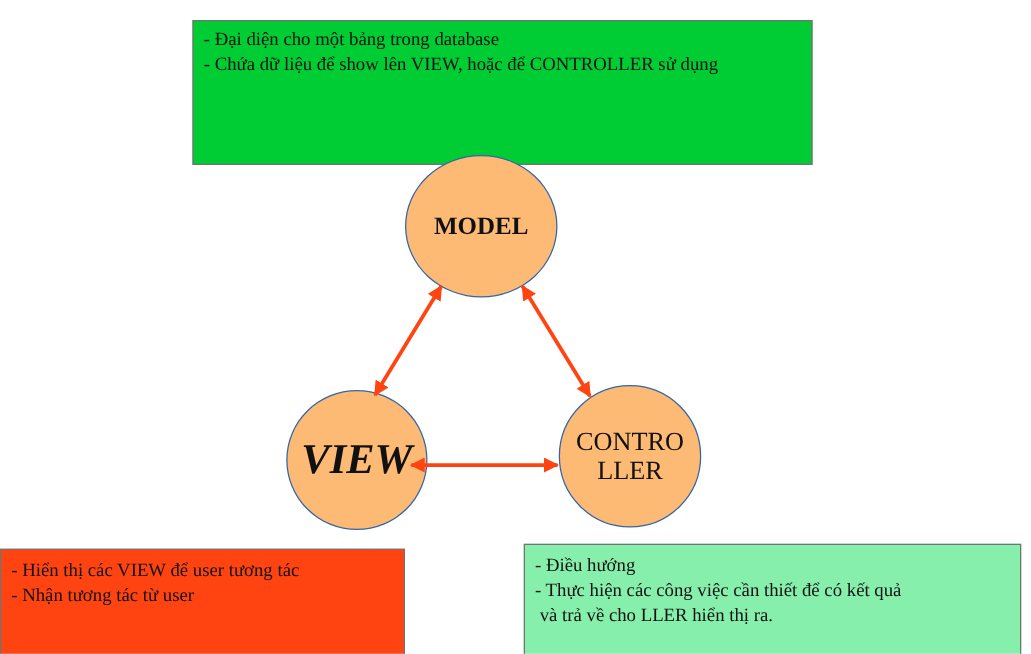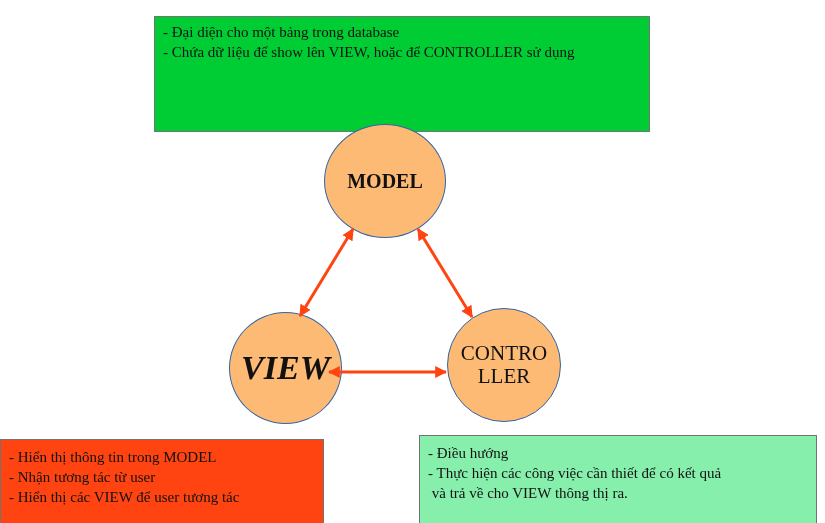--- a/index.html
+++ b/index.html
@@ -60,22 +60,21 @@
     <marker id="ah" viewBox="0 0 10 10" refX="9" refY="5" markerWidth="4" markerHeight="4" orient="auto-start-reverse">
       <path d="M0,0 L10,5 L0,10 z" fill="#ff4411"></path>
     </marker>
   </defs>
   <line x1="353" y1="229" x2="300" y2="316" stroke="#ff4411" stroke-width="3" marker-start="url(#ah)" marker-end="url(#ah)"></line>
   <line x1="418" y1="229" x2="472" y2="317" stroke="#ff4411" stroke-width="3" marker-start="url(#ah)" marker-end="url(#ah)"></line>
   <line x1="329" y1="372" x2="446" y2="372" stroke="#ff4411" stroke-width="3" marker-start="url(#ah)" marker-end="url(#ah)"></line>
 </svg>
 
 <div id="view-box" class="box">
-  <span class="line">- Hiển thị thông tin trong MODEL</span>
+  <span class="line">- Hiển thị các VIEW để user tương tác</span>
   <span class="line">- Nhận tương tác từ user</span>
-  <span class="line">- Hiển thị các VIEW để user tương tác</span>
 </div>
 
 <div id="controller-box" class="box">
   <span class="line">- Điều hướng</span>
   <span class="line">- Thực hiện các công việc cần thiết để có kết quả</span>
-  <span class="line"> và trả về cho VIEW thông thị ra.</span>
+  <span class="line"> và trả về cho LLER hiển thị ra.</span>
 </div>
 
 </body></html>

